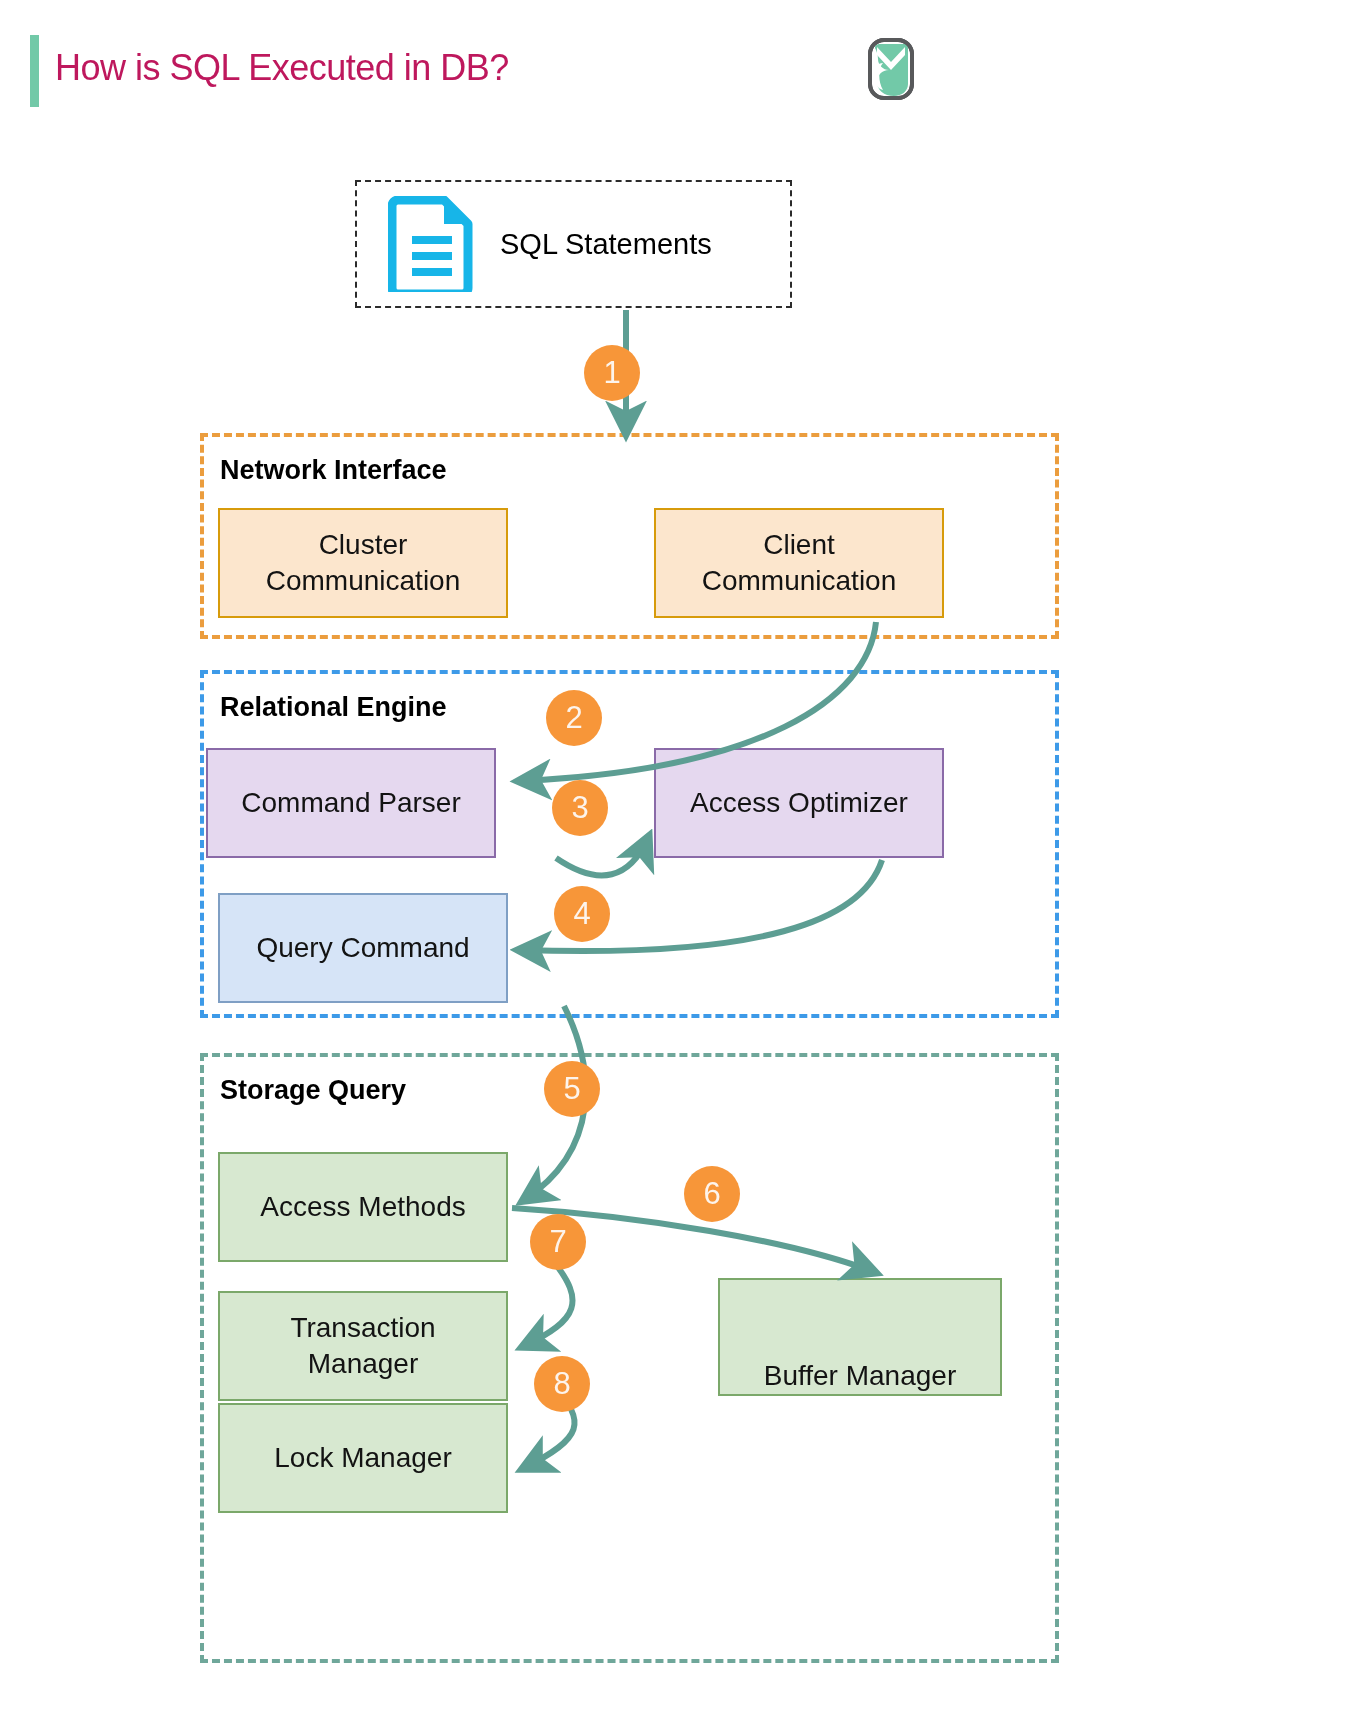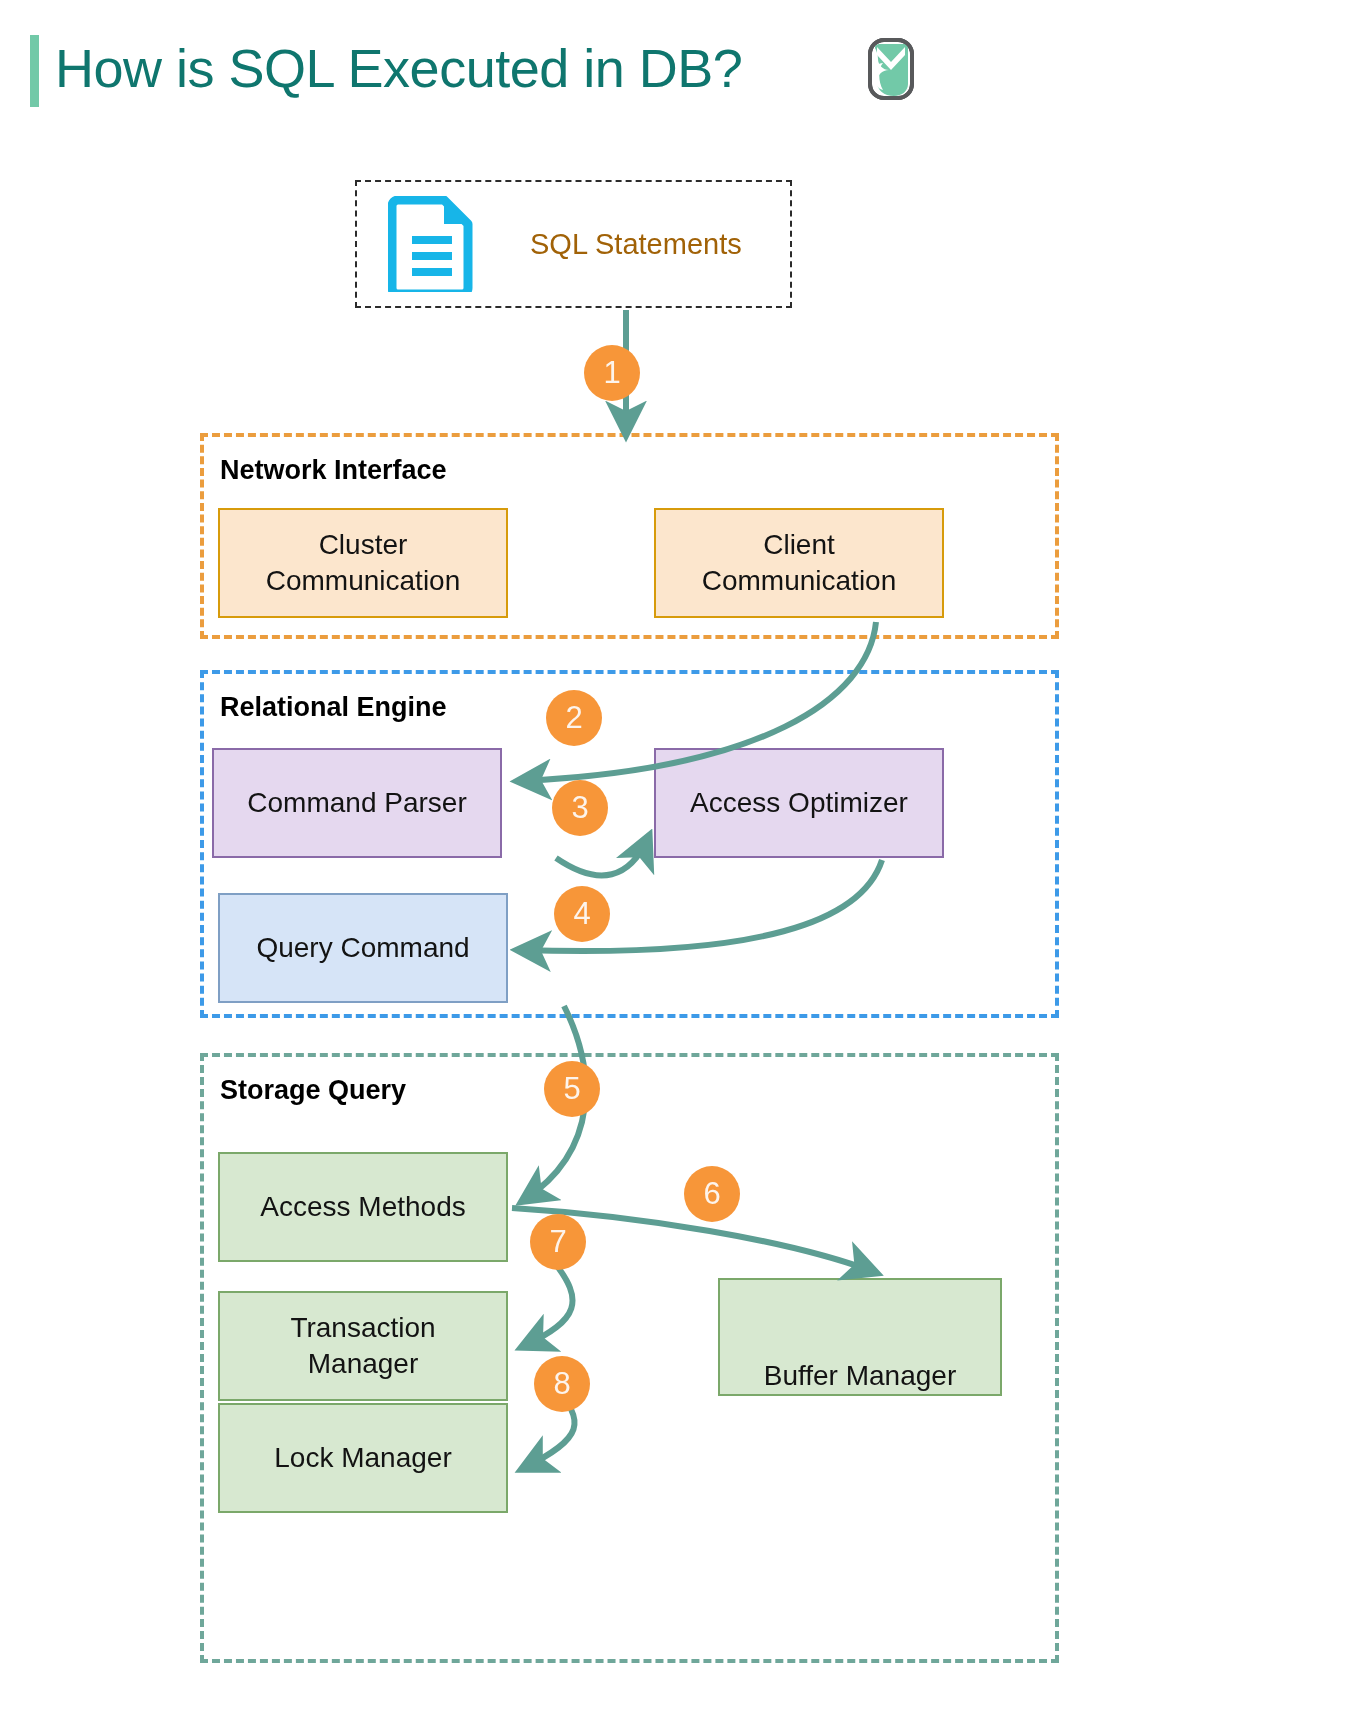--- a/index.html
+++ b/index.html
@@ -23,23 +23,23 @@
   }
   #title-bar {
     position: absolute;
     left: 30px; top: 35px;
     width: 9px; height: 72px;
     background: #72c9a8;
   }
   #page-title {
     position: absolute;
     left: 55px; top: 32px;
-    font-size: 54px;
+    font-size: 36px;
     font-weight: 400;
-    color: #0f766e;
+    color: #be185d;
     letter-spacing: -0.5px;
     white-space: nowrap;
     line-height: 72px;
     text-align: right;
   }
   #brand {
     position: absolute;
     left: 868px; top: 38px;
     display: flex;
     align-items: center;
@@ -97,23 +97,23 @@
     position: absolute;
     left: 355px; top: 180px;
     width: 437px; height: 128px;
     box-sizing: border-box;
     border: 2px dashed #2b2b2b;
     display: flex;
     align-items: center;
   }
   #sql-icon { margin-left: 31px; width: 88px; height: 96px; display:block; }
   #sql-label {
-    margin-left: 54px;
+    margin-left: 24px;
     font-size: 29px;
-    color: #a16207;
+    color: #000000;
     white-space: nowrap;
   }
 
   
   #wires {
     position: absolute;
     left: 0; top: 0;
     width: 1358px; height: 1722px;
     pointer-events: none;
   }
@@ -165,21 +165,21 @@
 <div class="group-title" style="left:220px; top:455px;">Network Interface</div>
 <div class="node node-orange" style="left:218px; top:508px; width:290px; height:110px;">
   <span>Cluster<br>Communication</span>
 </div>
 <div class="node node-orange" style="left:654px; top:508px; width:290px; height:110px;">
   <span>Client<br>Communication</span>
 </div>
 
 <div class="group group-relational" style="left:200px; top:670px; width:859px; height:348px;"></div>
 <div class="group-title" style="left:220px; top:692px;">Relational Engine</div>
-<div class="node node-purple" style="left:212px; top:748px; width:290px; height:110px;">
+<div class="node node-purple" style="left:206px; top:748px; width:290px; height:110px;">
   <span>Command Parser</span>
 </div>
 <div class="node node-purple" style="left:654px; top:748px; width:290px; height:110px;">
   <span>Access Optimizer</span>
 </div>
 <div class="node node-blue" style="left:218px; top:893px; width:290px; height:110px;">
   <span>Query Command</span>
 </div>
 
 <div class="group group-storage" style="left:200px; top:1053px; width:859px; height:610px;"></div>

